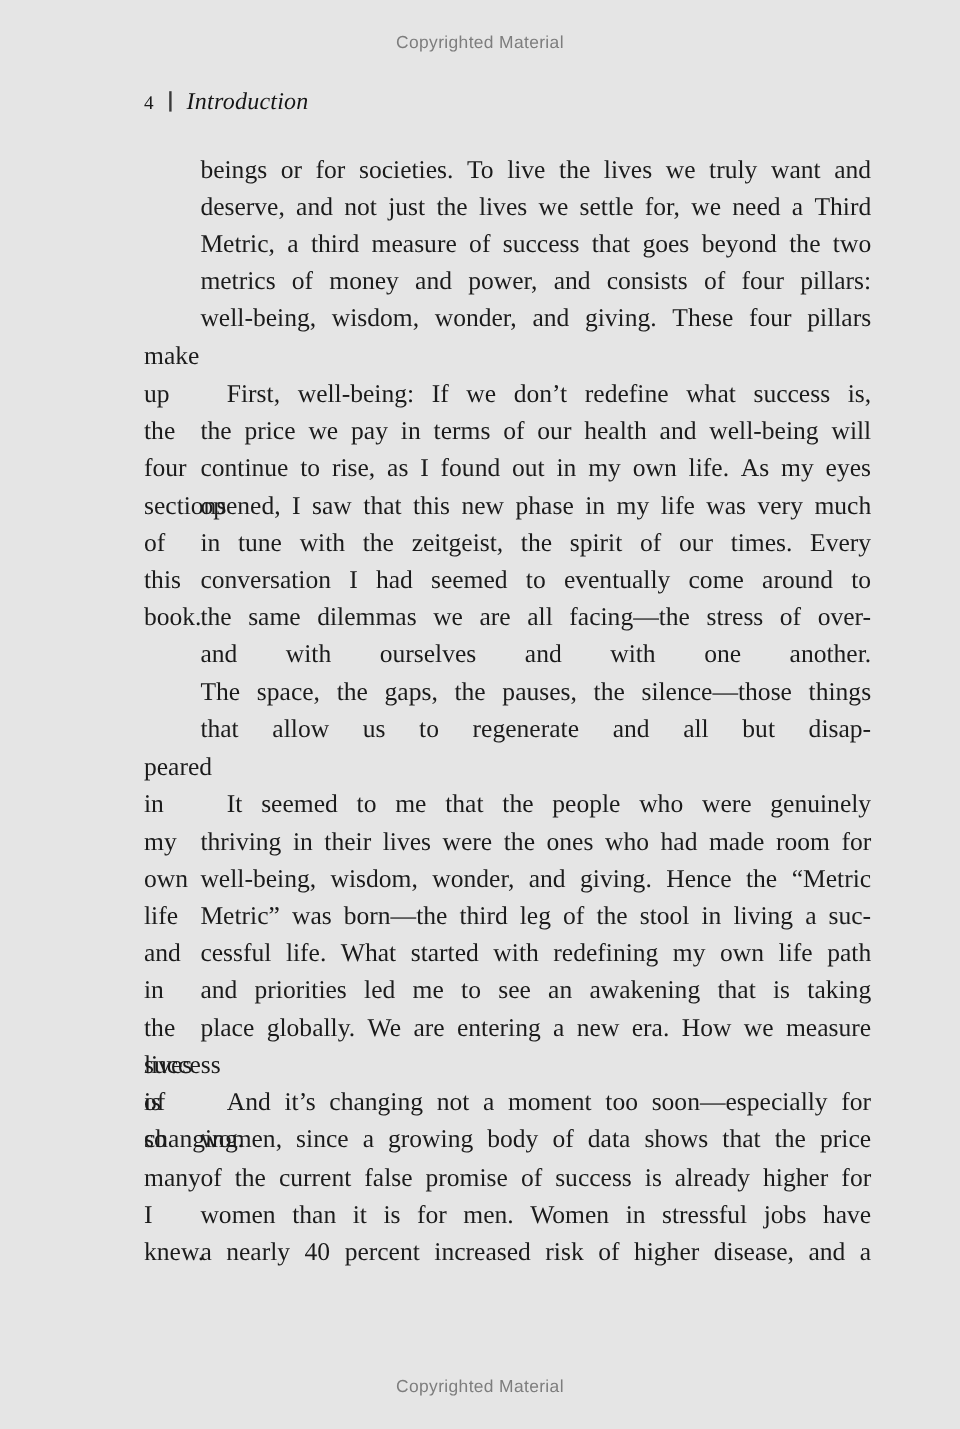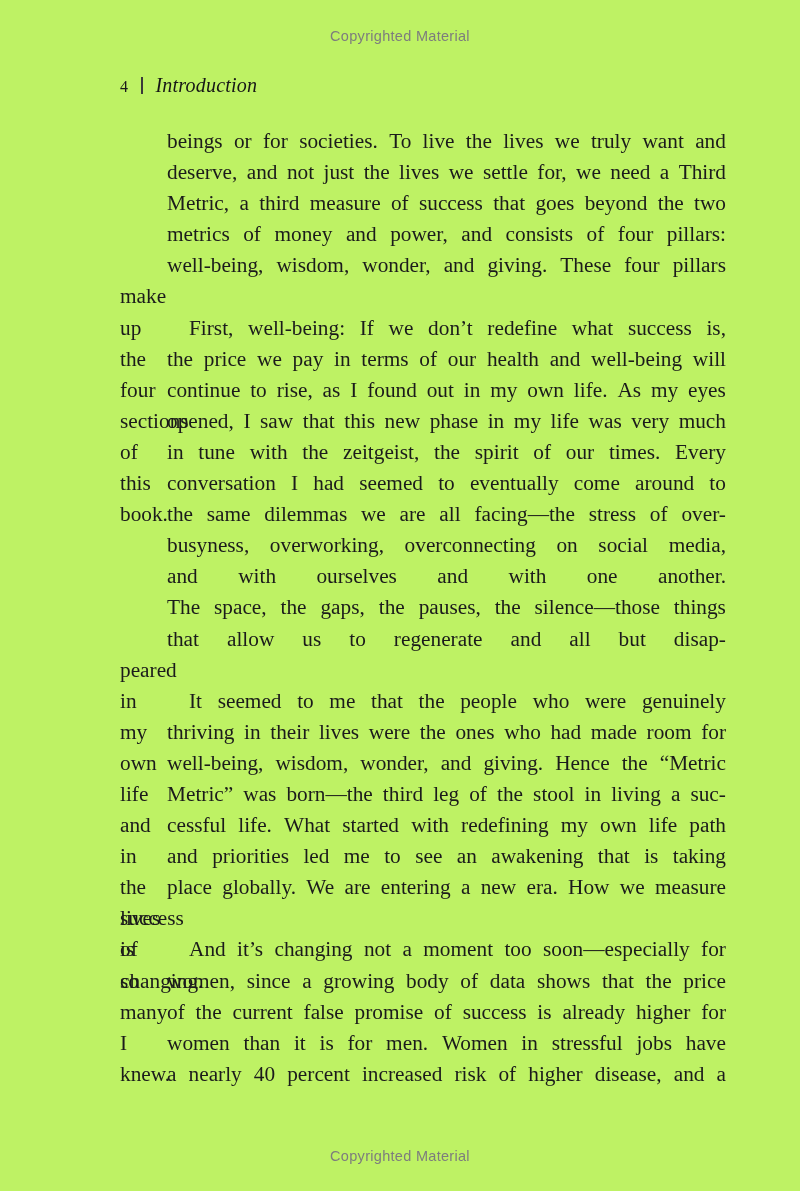--- a/index.html
+++ b/index.html
@@ -12,21 +12,21 @@
     height: 1191px;
     position: relative;
     font-family: "Liberation Serif", "DejaVu Serif", serif;
     color: #1a1a1a;
     overflow: hidden;
   }
 
   .page {
     position: absolute;
     inset: 0;
-    background: #bef264;
+    background: #e5e5e5;
   }
 
   
   .watermark {
     position: absolute;
     left: 0;
     width: 800px;
     text-align: center;
     font-family: "Liberation Sans", "DejaVu Sans", sans-serif;
     font-size: 14.5px;
@@ -130,21 +130,20 @@
         <div class="line flush"><span class="w">make</span><span class="sp"></span><span class="w">up</span><span class="sp"></span><span class="w">the</span><span class="sp"></span><span class="w">four</span><span class="sp"></span><span class="w">sections</span><span class="sp"></span><span class="w">of</span><span class="sp"></span><span class="w">this</span><span class="sp"></span><span class="w">book.</span></div>
       </div>
       <div class="para">
         <div class="line justify indent"><span class="w">First,</span><span class="w">well-being:</span><span class="w">If</span><span class="w">we</span><span class="w">don’t</span><span class="w">redefine</span><span class="w">what</span><span class="w">success</span><span class="w">is,</span></div>
         <div class="line justify"><span class="w">the</span><span class="w">price</span><span class="w">we</span><span class="w">pay</span><span class="w">in</span><span class="w">terms</span><span class="w">of</span><span class="w">our</span><span class="w">health</span><span class="w">and</span><span class="w">well-being</span><span class="w">will</span></div>
         <div class="line justify"><span class="w">continue</span><span class="w">to</span><span class="w">rise,</span><span class="w">as</span><span class="w">I</span><span class="w">found</span><span class="w">out</span><span class="w">in</span><span class="w">my</span><span class="w">own</span><span class="w">life.</span><span class="w">As</span><span class="w">my</span><span class="w">eyes</span></div>
         <div class="line justify"><span class="w">opened,</span><span class="w">I</span><span class="w">saw</span><span class="w">that</span><span class="w">this</span><span class="w">new</span><span class="w">phase</span><span class="w">in</span><span class="w">my</span><span class="w">life</span><span class="w">was</span><span class="w">very</span><span class="w">much</span></div>
         <div class="line justify"><span class="w">in</span><span class="w">tune</span><span class="w">with</span><span class="w">the</span><span class="w">zeitgeist,</span><span class="w">the</span><span class="w">spirit</span><span class="w">of</span><span class="w">our</span><span class="w">times.</span><span class="w">Every</span></div>
         <div class="line justify"><span class="w">conversation</span><span class="w">I</span><span class="w">had</span><span class="w">seemed</span><span class="w">to</span><span class="w">eventually</span><span class="w">come</span><span class="w">around</span><span class="w">to</span></div>
         <div class="line justify"><span class="w">the</span><span class="w">same</span><span class="w">dilemmas</span><span class="w">we</span><span class="w">are</span><span class="w">all</span><span class="w">facing—the</span><span class="w">stress</span><span class="w">of</span><span class="w">over-</span></div>
-        <div class="line justify"><span class="w">busyness,</span><span class="w">overworking,</span><span class="w">overconnecting</span><span class="w">on</span><span class="w">social</span><span class="w">media,</span></div>
         <div class="line justify"><span class="w">and</span><span class="w">with</span><span class="w">ourselves</span><span class="w">and</span><span class="w">with</span><span class="w">one</span><span class="w">another.</span></div>
         <div class="line justify"><span class="w">The</span><span class="w">space,</span><span class="w">the</span><span class="w">gaps,</span><span class="w">the</span><span class="w">pauses,</span><span class="w">the</span><span class="w">silence—those</span><span class="w">things</span></div>
         <div class="line justify"><span class="w">that</span><span class="w">allow</span><span class="w">us</span><span class="w">to</span><span class="w">regenerate</span><span class="w">and</span><span class="w">all</span><span class="w">but</span><span class="w">disap-</span></div>
         <div class="line flush"><span class="w">peared</span><span class="sp"></span><span class="w">in</span><span class="sp"></span><span class="w">my</span><span class="sp"></span><span class="w">own</span><span class="sp"></span><span class="w">life</span><span class="sp"></span><span class="w">and</span><span class="sp"></span><span class="w">in</span><span class="sp"></span><span class="w">the</span><span class="sp"></span><span class="w">lives</span><span class="sp"></span><span class="w">of</span><span class="sp"></span><span class="w">so</span><span class="sp"></span><span class="w">many</span><span class="sp"></span><span class="w">I</span><span class="sp"></span><span class="w">knew.</span></div>
       </div>
       <div class="para">
         <div class="line justify indent"><span class="w">It</span><span class="w">seemed</span><span class="w">to</span><span class="w">me</span><span class="w">that</span><span class="w">the</span><span class="w">people</span><span class="w">who</span><span class="w">were</span><span class="w">genuinely</span></div>
         <div class="line justify"><span class="w">thriving</span><span class="w">in</span><span class="w">their</span><span class="w">lives</span><span class="w">were</span><span class="w">the</span><span class="w">ones</span><span class="w">who</span><span class="w">had</span><span class="w">made</span><span class="w">room</span><span class="w">for</span></div>
         <div class="line justify"><span class="w">well-being,</span><span class="w">wisdom,</span><span class="w">wonder,</span><span class="w">and</span><span class="w">giving.</span><span class="w">Hence</span><span class="w">the</span><span class="w">“Metric</span></div>
         <div class="line justify"><span class="w">Metric”</span><span class="w">was</span><span class="w">born—the</span><span class="w">third</span><span class="w">leg</span><span class="w">of</span><span class="w">the</span><span class="w">stool</span><span class="w">in</span><span class="w">living</span><span class="w">a</span><span class="w">suc-</span></div>

